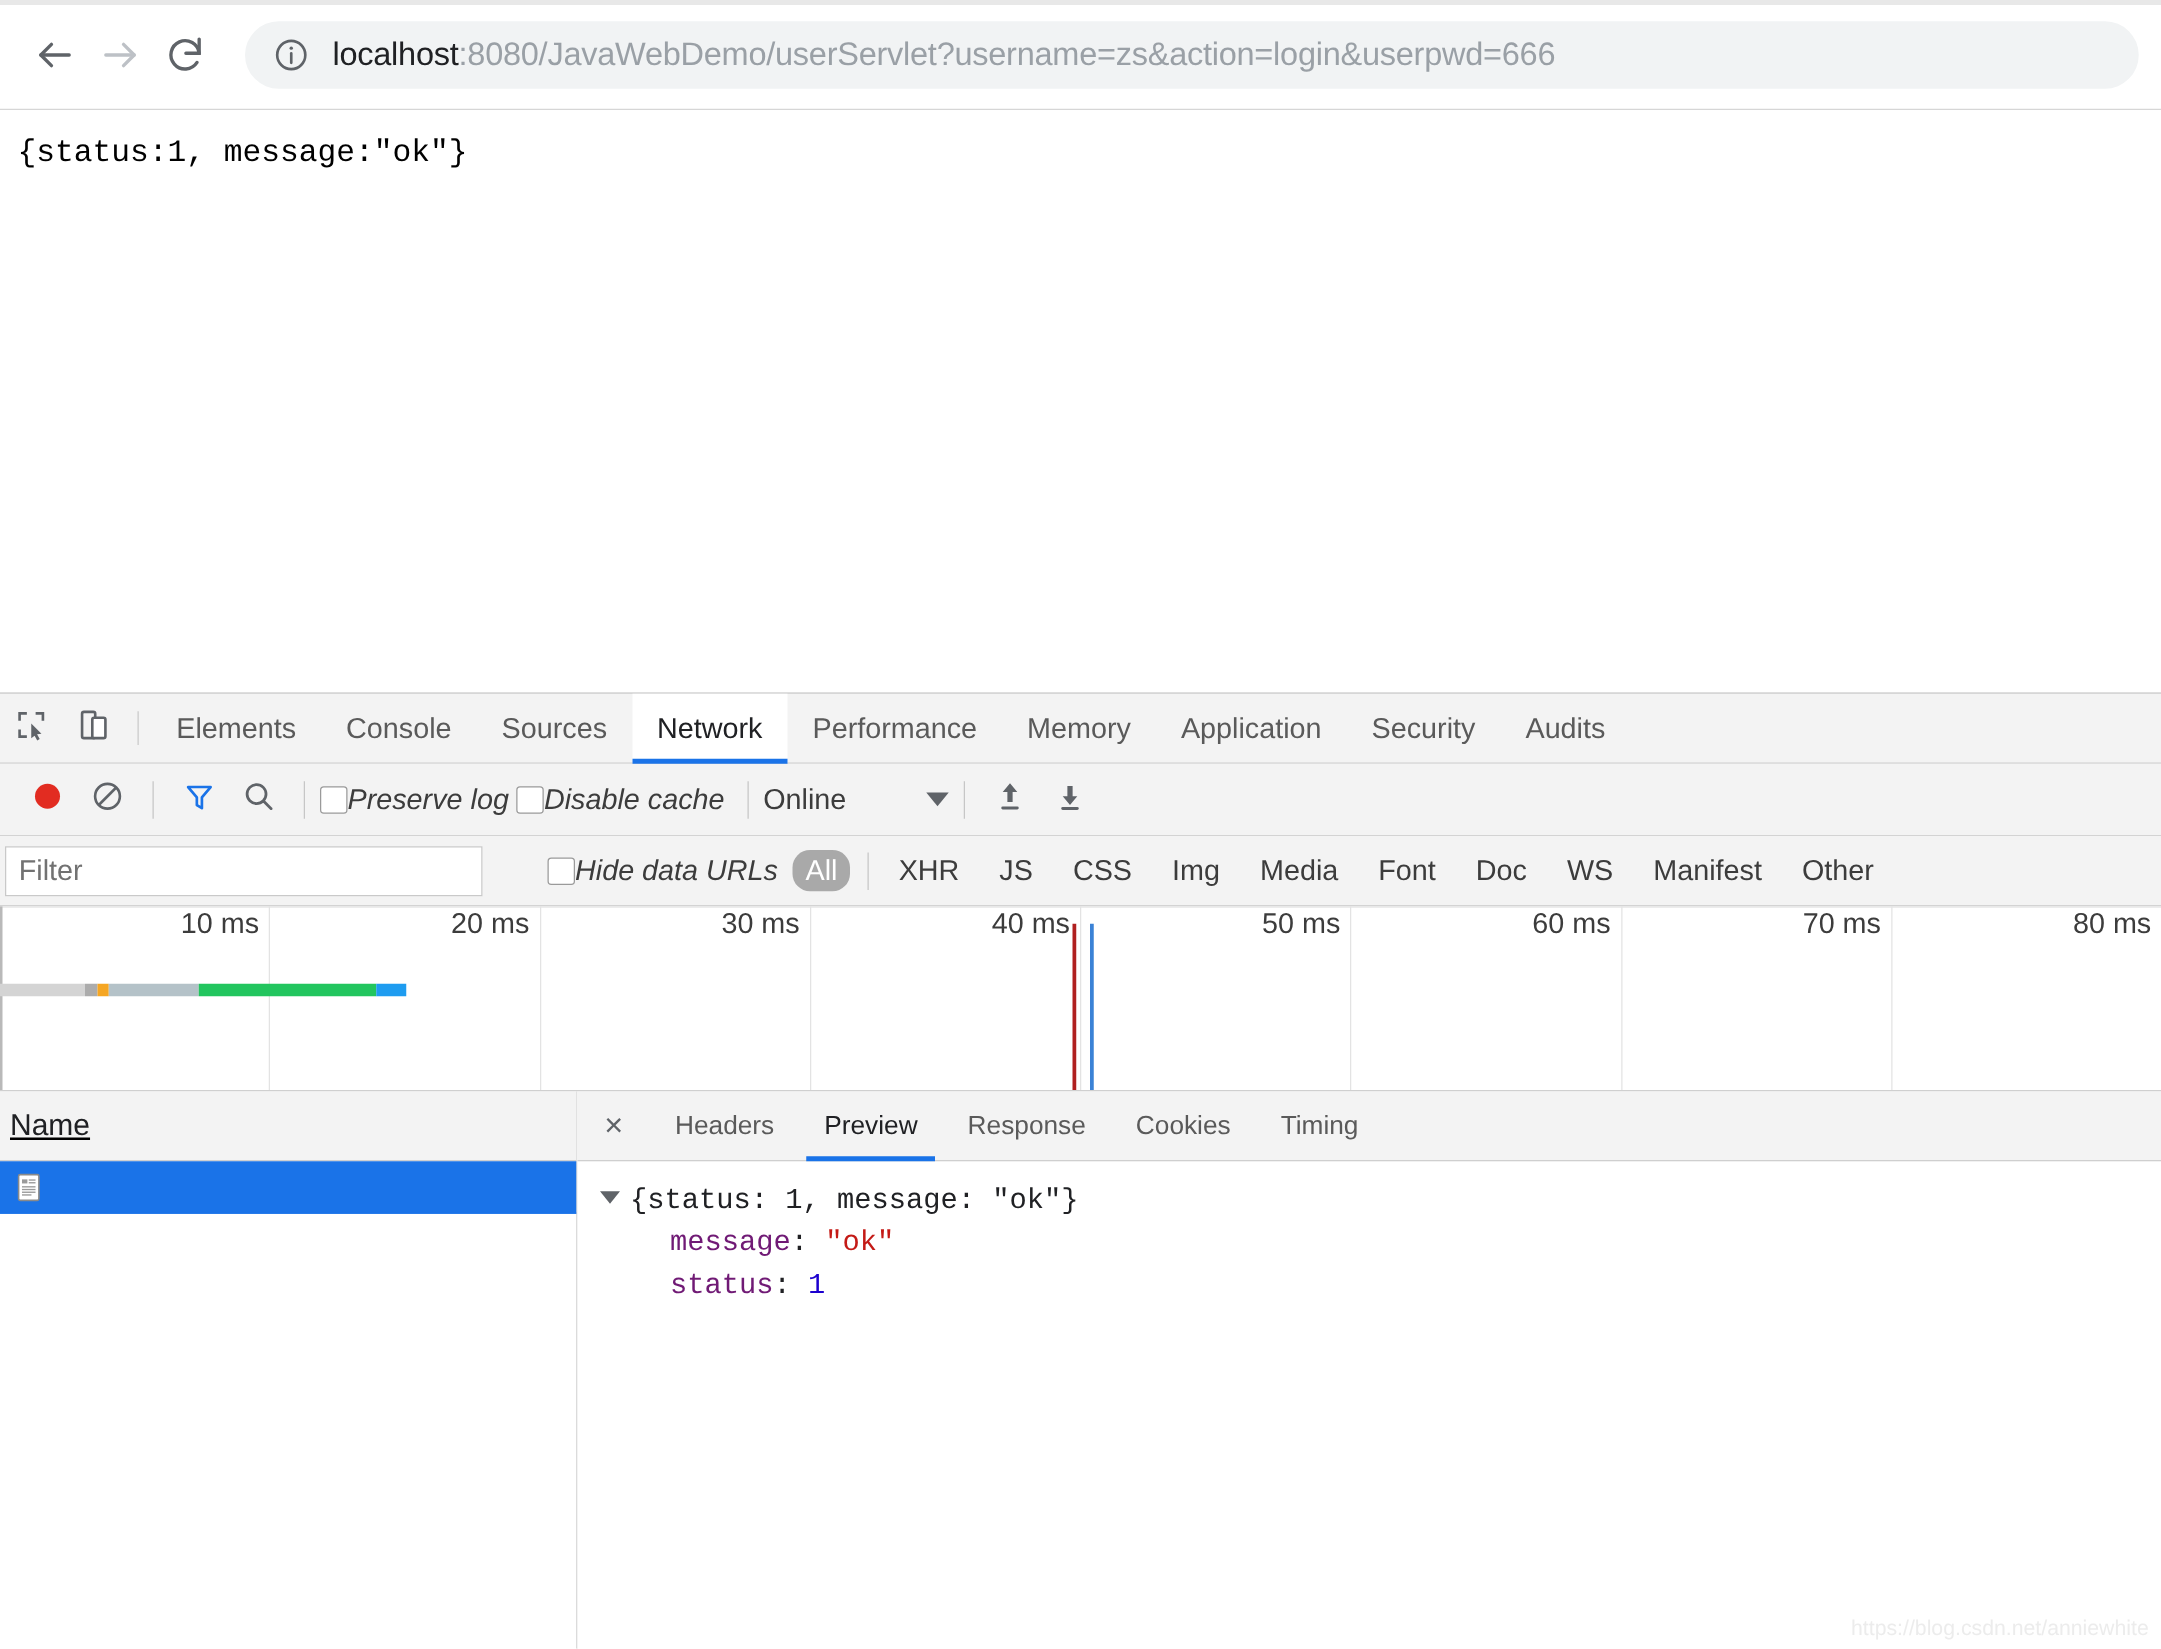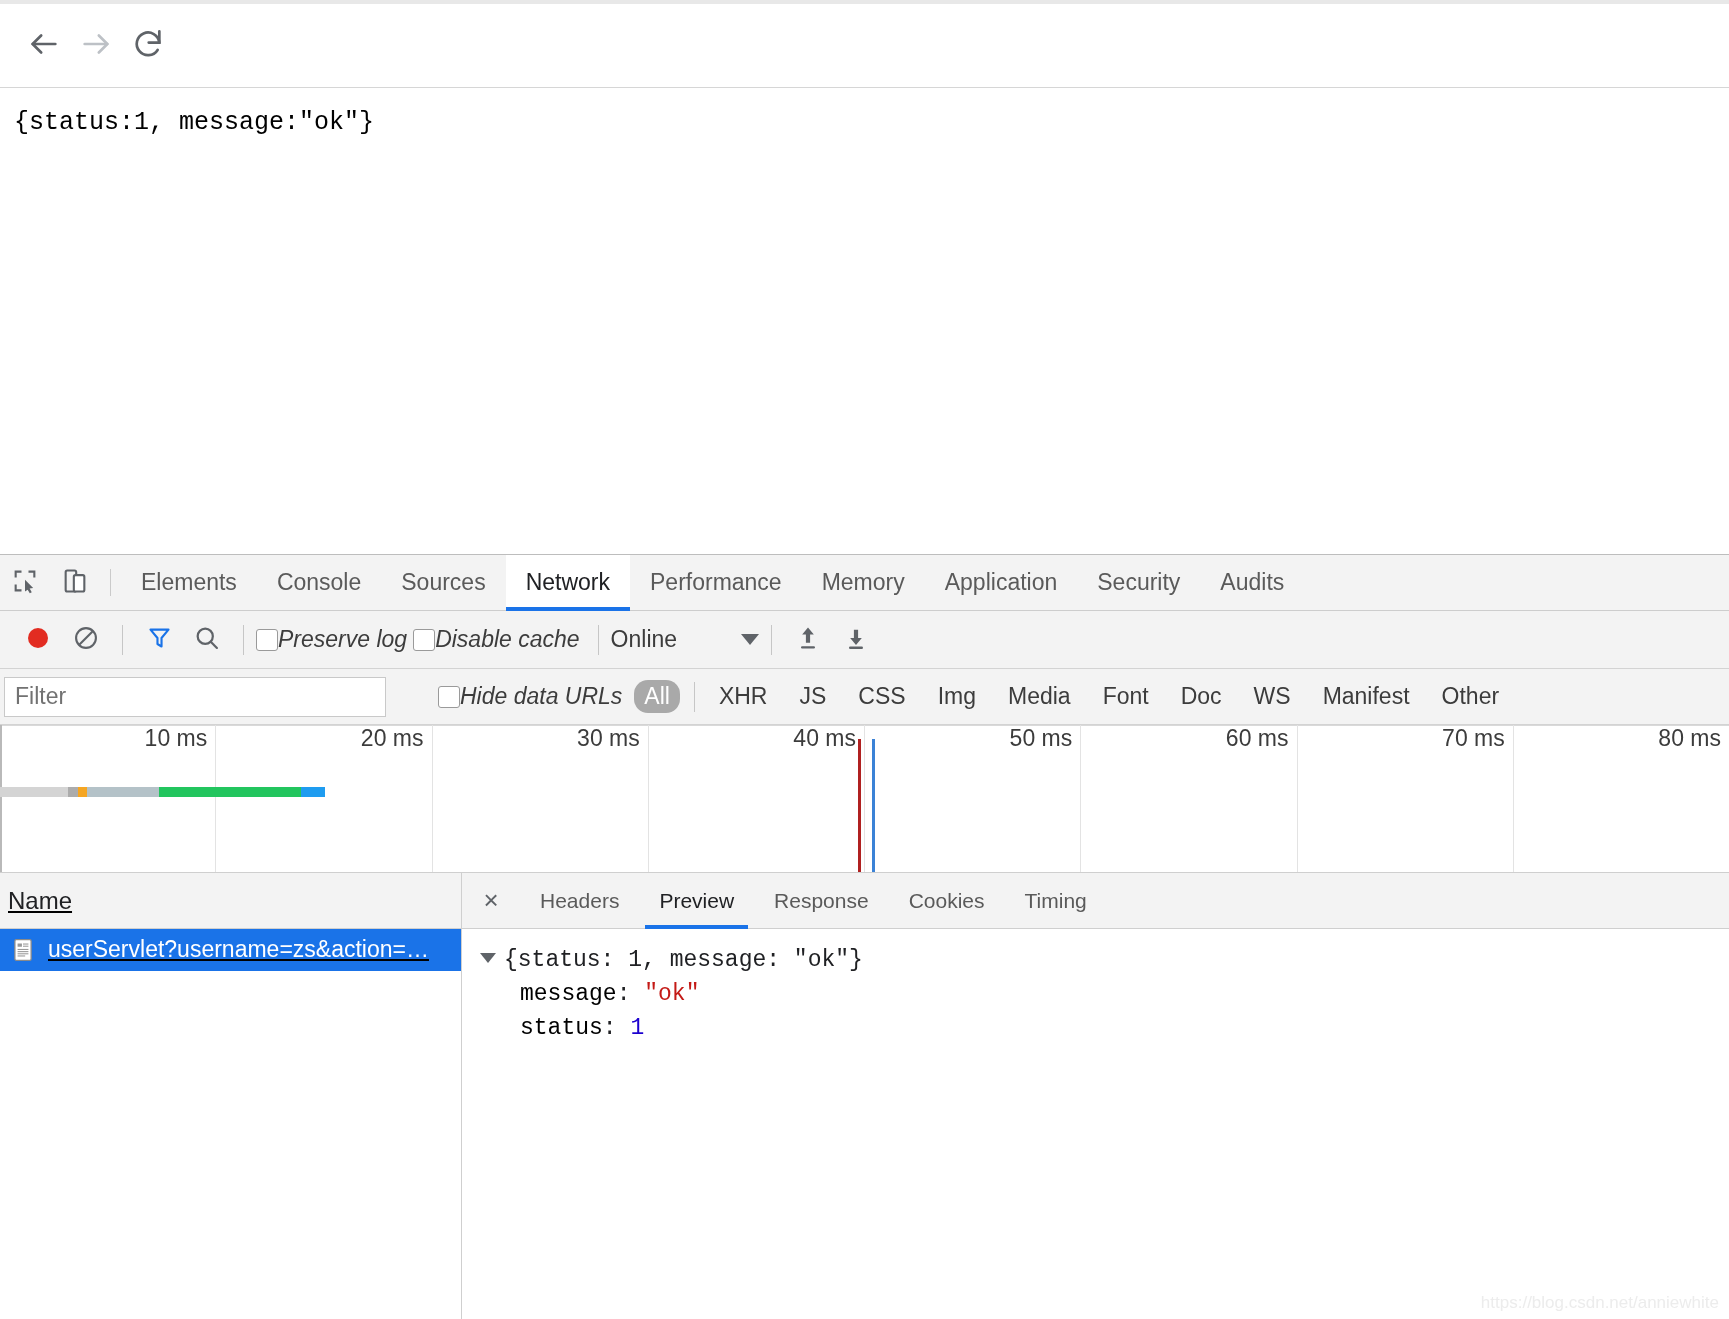--- a/index.html
+++ b/index.html
@@ -331,21 +331,21 @@
     width: 0; height: 0;
     border-left: 8px solid transparent;
     border-right: 8px solid transparent;
     border-top: 10px solid #5f6368;
     margin-right: 8px;
     margin-top: 10px;
     cursor: pointer;
     flex: 0 0 auto;
   }
   .j-indent { display:inline-block; width: 40px; flex:0 0 auto;}
-  .j-key { color: #000000; }
+  .j-key { color: #701a75; margin-left: 16px; }
   .j-str { color: #c41a16; }
   .j-num { color: #1c00cf; }
   .j-plain { color: #202124; }
 
   #watermark {
     position: absolute;
     right: 10px; bottom: 6px;
     font-size: 17px;
     color: #ececec;
     white-space: nowrap;
@@ -374,20 +374,30 @@
   </div>
   <div class="nav-btn">
     <span>
       <svg width="34" height="34" viewBox="0 0 24 24" fill="none" stroke="#5f6368" stroke-width="1.9" stroke-linecap="round">
         <path d="M20 11a8 8 0 1 0-1.2 5.2"></path>
         <polyline points="20,3 20,11 12.5,11" fill="none"></polyline>
       </svg>
     </span>
   </div>
 
+  <div class="omnibox">
+    <span class="info-icon">
+      <svg width="30" height="30" viewBox="0 0 24 24" fill="none" stroke="#5f6368" stroke-width="1.7">
+        <circle cx="12" cy="12" r="9"></circle>
+        <line x1="12" y1="11" x2="12" y2="17" stroke-linecap="round"></line>
+        <circle cx="12" cy="7.6" r="1.1" fill="#5f6368" stroke="none"></circle>
+      </svg>
+    </span>
+    <span class="url-text"><span class="url-host">localhost</span><span>:8080/JavaWebDemo/userServlet?username=zs&amp;action=login&amp;userpwd=666</span></span>
+  </div>
 </div>
 
 <div id="page-viewport">
   <div id="page-body-text">{status:1, message:"ok"}</div>
 </div>
 
 <div id="devtools">
 
   <div id="dt-tabbar">
     <div class="dt-tool-btn">
@@ -583,21 +593,20 @@
               <rect x="7" y="6" width="4" height="3"></rect>
               <rect x="12" y="6" width="5" height="1"></rect>
                 <rect x="12" y="8" width="5" height="1"></rect>
               <rect x="7" y="11" width="10" height="1"></rect>
                 <rect x="7" y="13" width="10" height="1"></rect>
               <rect x="7" y="15" width="10" height="1"></rect>
                 <rect x="7" y="17" width="7" height="1"></rect>
             </g>
           </svg>
         </span>
-        <span>userServlet?username=zs&amp;action=…</span>
       </div>
     </div>
 
     <div id="details-pane">
       <div id="details-tabbar">
         <div class="close-x">
           <span>×</span>
         </div>
         <div class="d-tab">
             <span>Headers</span>

